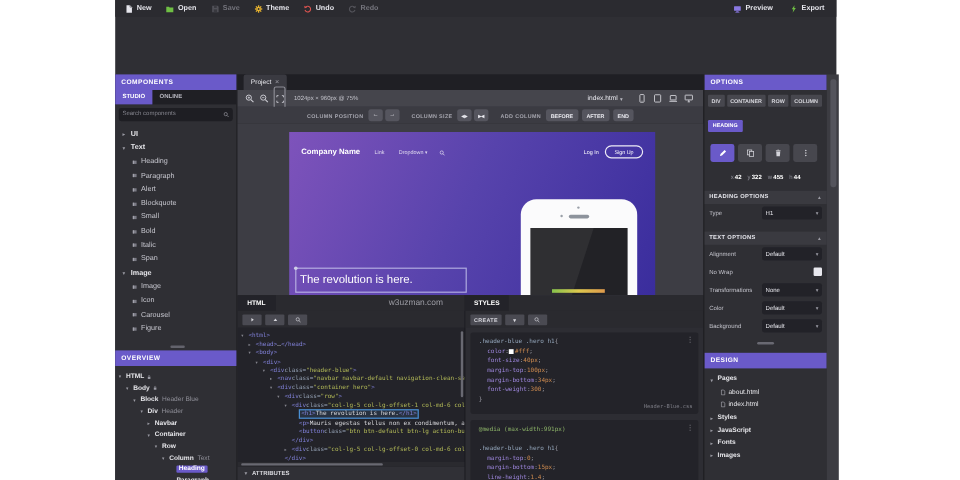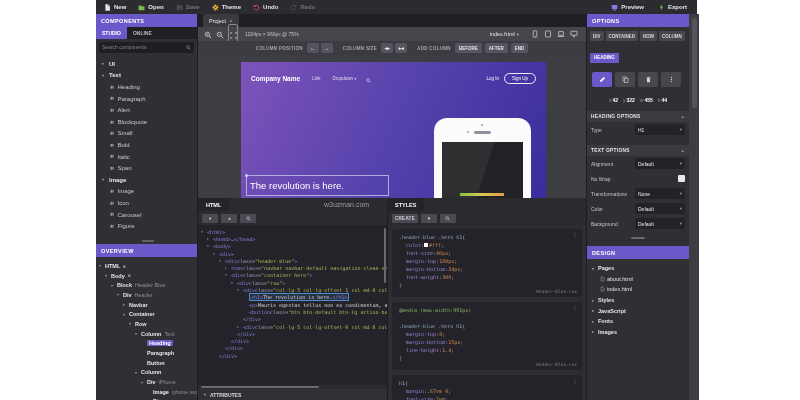--- a/index.html
+++ b/index.html
@@ -1,17 +1,17 @@
 <!DOCTYPE html>
 <html><head>
 <meta charset="utf-8">
 <style>
   html,body{margin:0;padding:0;background:#fff;}
   .page{position:relative;width:800px;height:400px;background:#ffffff;overflow:hidden;font-family:"Liberation Sans",sans-serif;}
-  .app{position:absolute;left:96px;top:0;width:601px;height:400px;display:flex;flex-direction:column;background:#2f2f34;}
+  .app{position:absolute;left:96px;top:0;width:601px;height:400px;display:flex;flex-direction:column;background:#2f2f34;gap:48px;}
   .ic svg{display:block}
   
   .topbar{height:14px;background:#2b2b30;display:flex;align-items:center;padding:0 10px 0 8px;flex:none;}
   .tb{display:flex;align-items:center;gap:3px;margin-right:12px;cursor:pointer;}
   .tb .ic svg{width:7px;height:7px;}
   .tb .lbl{font-size:6px;font-weight:bold;color:#e4e4ea;}
   .tb.dis .lbl{color:#74747c}
   .tb.dis .ic{opacity:.45}
   .sp{flex:1}
   .tbr .tb{margin-right:0;margin-left:14px;}

